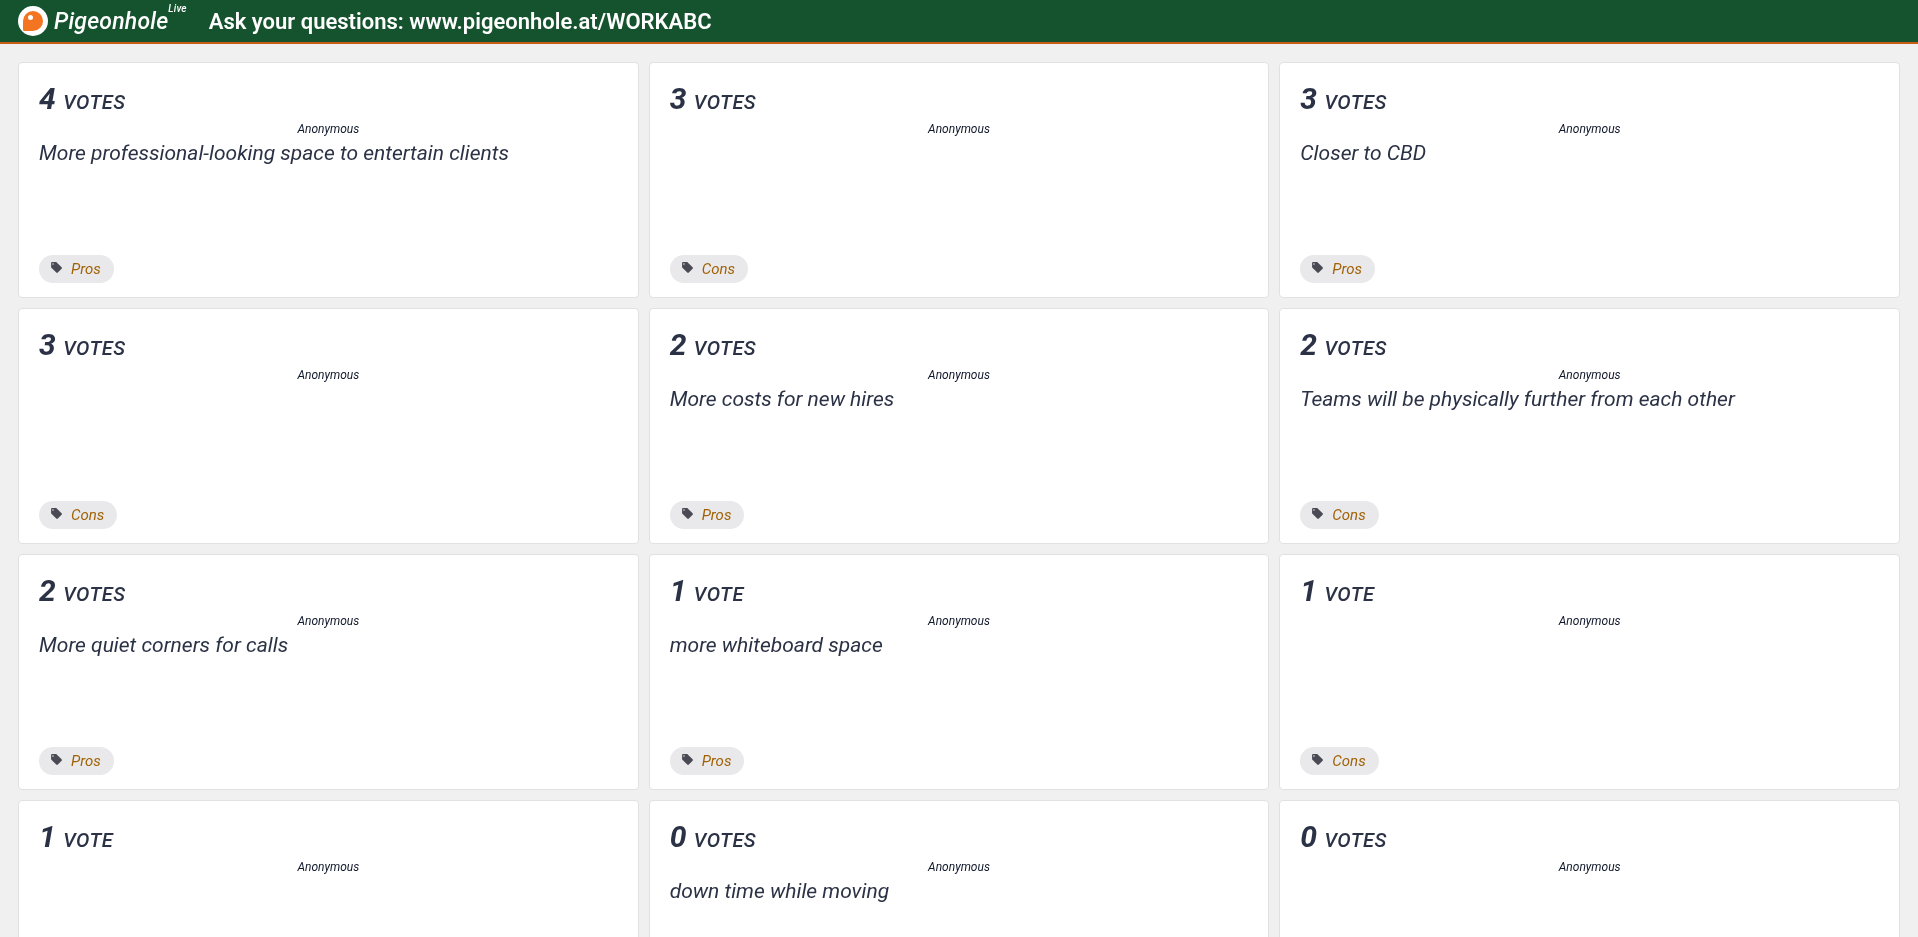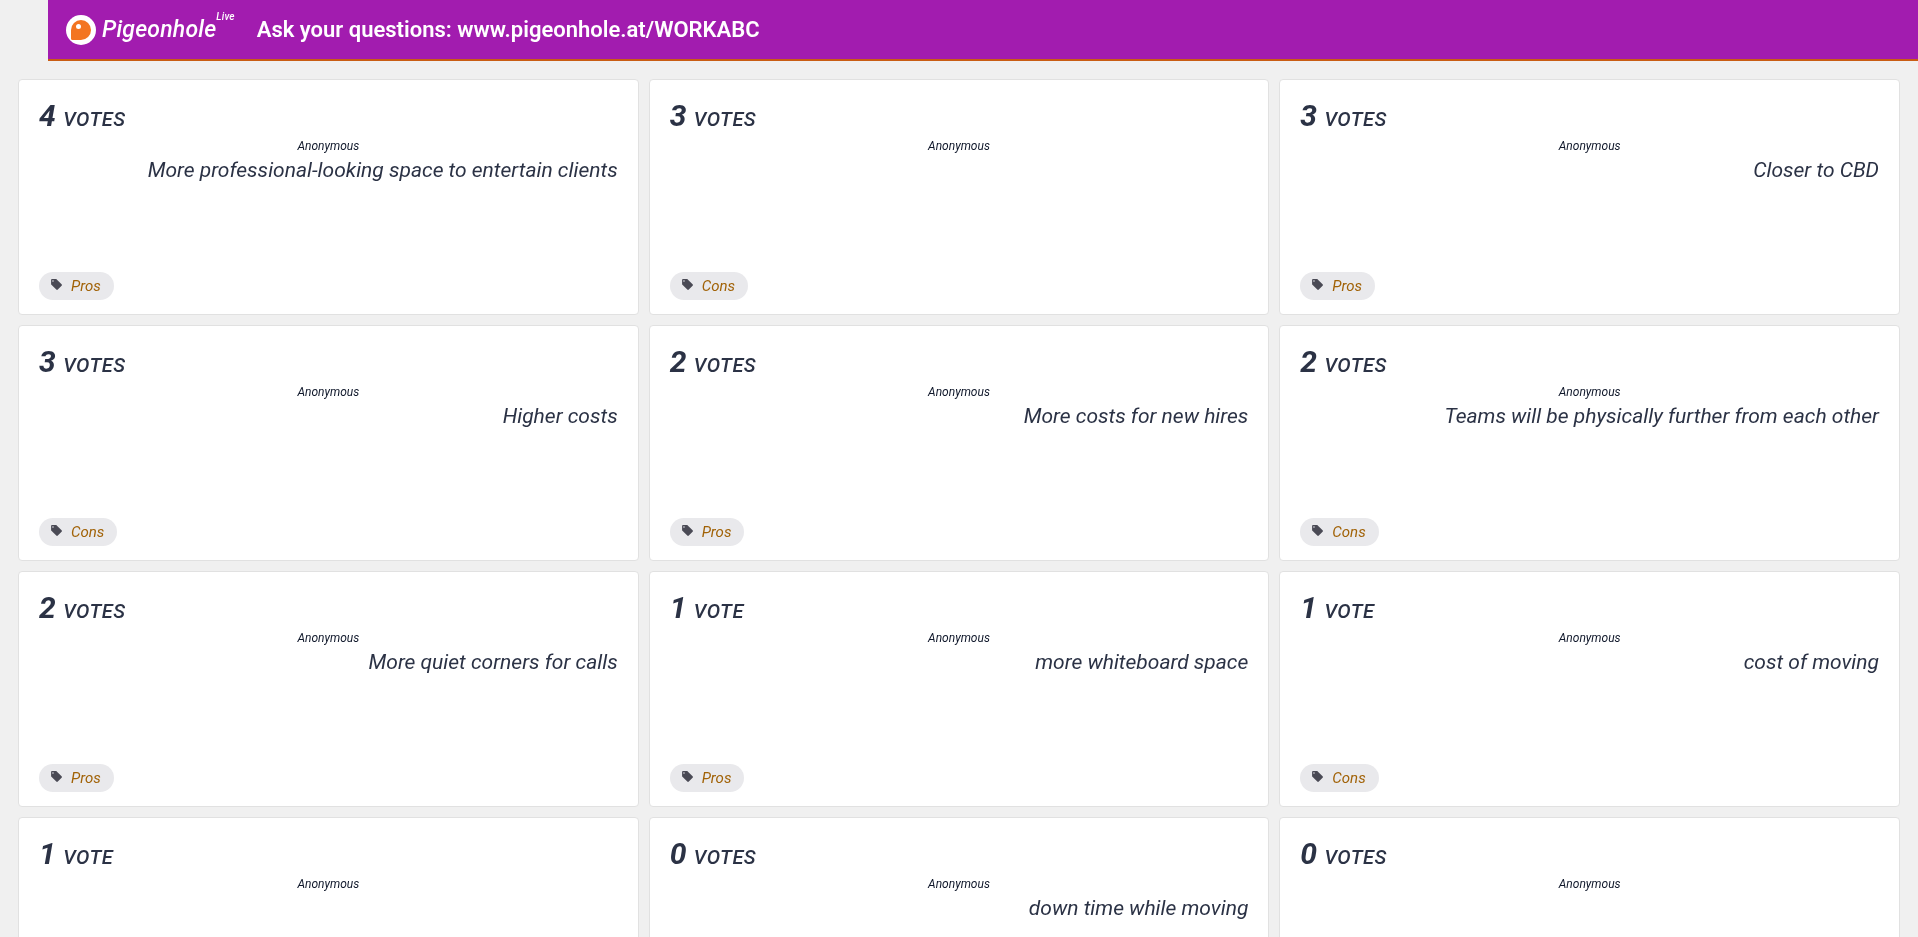--- a/index.html
+++ b/index.html
@@ -2,27 +2,26 @@
 <html><head>
 <meta charset="utf-8">
 <style>
   * { box-sizing: border-box; margin: 0; padding: 0; }
   body {
     font-family: -apple-system, BlinkMacSystemFont, "Segoe UI", Roboto, Helvetica, Arial, sans-serif;
     background: #f0f0f0;
     width: 1918px;
   }
   .header {
-    background: #a21caf;
-    height: 61px;
+    background: #14532d;
+    height: 44px;
     display: flex;
     align-items: center;
     padding: 0 18px;
     border-bottom: 2px solid #c95d14;
-    margin-left: 48px;
   }
   .logo-wrap {
     display: flex;
     align-items: center;
     gap: 6px;
   }
   .logo-circle {
     width: 30px; height: 30px;
     background: #fff;
     border-radius: 50%;
@@ -88,21 +87,20 @@
   .author {
     color: #0f172a;
     font-size: 12px;
     margin-bottom: 4px;
     text-align: center;
   }
   .question {
     color: #2b3245;
     font-size: 21px;
     line-height: 1.25;
-    text-align: right;
   }
   .spacer { flex: 1; }
   .tag {
     display: inline-flex;
     align-items: center;
     gap: 8px;
     background: #e9e9ec;
     color: #a16207;
     font-size: 15px;
     padding: 5px 13px 5px 11px;
@@ -158,21 +156,20 @@
       <div class="tag">
         <span><svg viewBox="0 0 24 24">
             <path d="M21.41 11.58l-9-9C12.05 2.22 11.55 2 11 2H4c-1.1 0-2 .9-2 2v7c0 .55.22 1.05.59 1.42l9 9c.36.36.86.58 1.41.58s1.05-.22 1.41-.59l7-7c.37-.36.59-.86.59-1.41s-.23-1.06-.59-1.42zM5.5 7C4.67 7 4 6.33 4 5.5S4.67 4 5.5 4 7 4.67 7 5.5 6.33 7 5.5 7z"></path>
           </svg></span>
         <span>Pros</span>
       </div>
     </div>
     <div class="card">
       <div class="vote-line"><span class="vote-count">3</span><span class="vote-label"> VOTES</span></div>
       <div class="author">Anonymous</div>
-      <div class="question">Higher costs</div>
       <div class="spacer"></div>
       <div class="tag">
         <span><svg viewBox="0 0 24 24">
             <path d="M21.41 11.58l-9-9C12.05 2.22 11.55 2 11 2H4c-1.1 0-2 .9-2 2v7c0 .55.22 1.05.59 1.42l9 9c.36.36.86.58 1.41.58s1.05-.22 1.41-.59l7-7c.37-.36.59-.86.59-1.41s-.23-1.06-.59-1.42zM5.5 7C4.67 7 4 6.33 4 5.5S4.67 4 5.5 4 7 4.67 7 5.5 6.33 7 5.5 7z"></path>
           </svg></span>
         <span>Cons</span>
       </div>
     </div>
     <div class="card">
       <div class="vote-line"><span class="vote-count">2</span><span class="vote-label"> VOTES</span></div>
@@ -218,21 +215,20 @@
       <div class="tag">
         <span><svg viewBox="0 0 24 24">
             <path d="M21.41 11.58l-9-9C12.05 2.22 11.55 2 11 2H4c-1.1 0-2 .9-2 2v7c0 .55.22 1.05.59 1.42l9 9c.36.36.86.58 1.41.58s1.05-.22 1.41-.59l7-7c.37-.36.59-.86.59-1.41s-.23-1.06-.59-1.42zM5.5 7C4.67 7 4 6.33 4 5.5S4.67 4 5.5 4 7 4.67 7 5.5 6.33 7 5.5 7z"></path>
           </svg></span>
         <span>Pros</span>
       </div>
     </div>
     <div class="card">
       <div class="vote-line"><span class="vote-count">1</span><span class="vote-label"> VOTE</span></div>
       <div class="author">Anonymous</div>
-      <div class="question">cost of moving</div>
       <div class="spacer"></div>
       <div class="tag">
         <span><svg viewBox="0 0 24 24">
             <path d="M21.41 11.58l-9-9C12.05 2.22 11.55 2 11 2H4c-1.1 0-2 .9-2 2v7c0 .55.22 1.05.59 1.42l9 9c.36.36.86.58 1.41.58s1.05-.22 1.41-.59l7-7c.37-.36.59-.86.59-1.41s-.23-1.06-.59-1.42zM5.5 7C4.67 7 4 6.33 4 5.5S4.67 4 5.5 4 7 4.67 7 5.5 6.33 7 5.5 7z"></path>
           </svg></span>
         <span>Cons</span>
       </div>
     </div>
     <div class="card">
       <div class="vote-line"><span class="vote-count">1</span><span class="vote-label"> VOTE</span></div>

